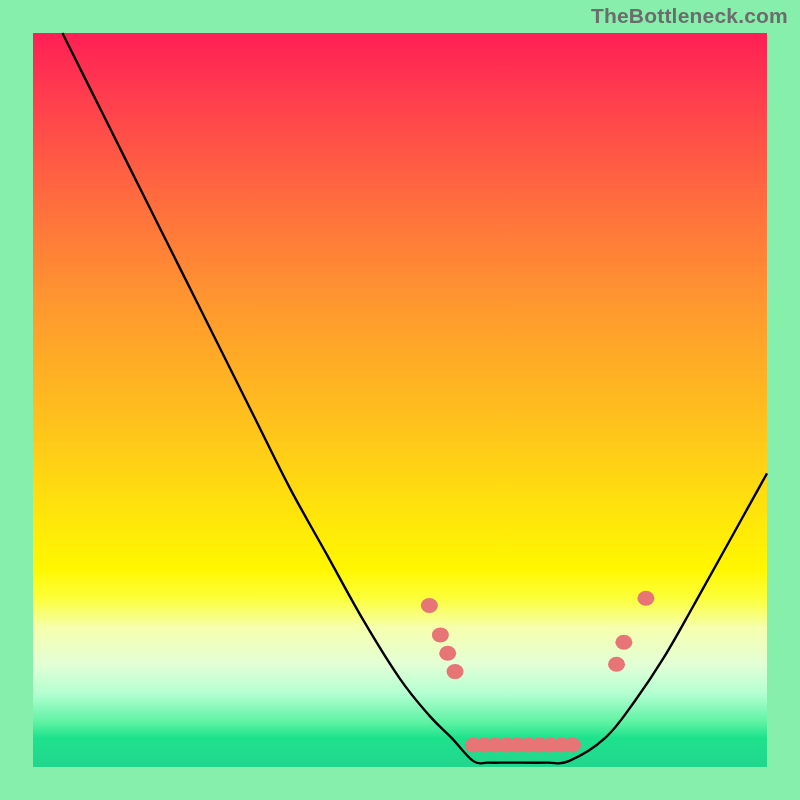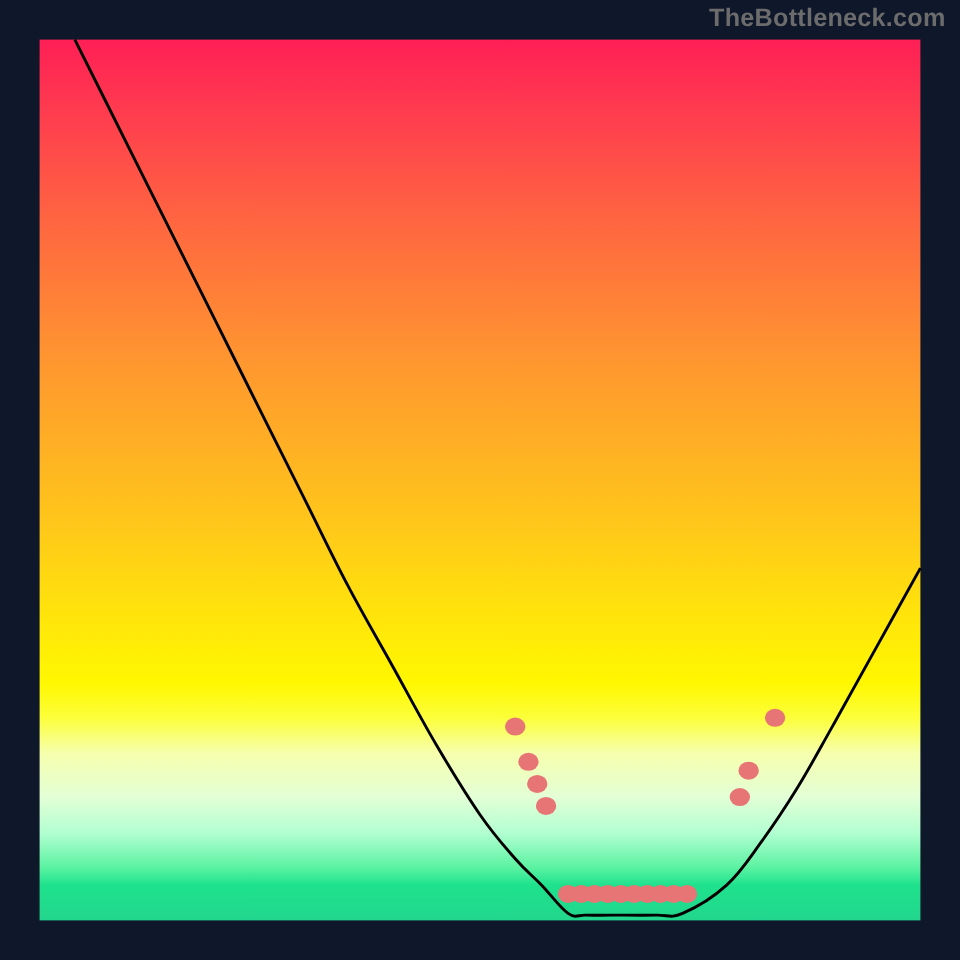--- a/index.html
+++ b/index.html
@@ -1,19 +1,19 @@
 <!DOCTYPE html>
 <html><head>
 <meta charset="utf-8">
 <style>
   * { margin: 0; padding: 0; box-sizing: border-box; }
   html, body { width: 800px; height: 800px; overflow: hidden; background: #000; }
   .outer {
     width: 800px; height: 800px;
-    background: #0f172a;
+    background: #86efac;
     position: relative;
   }
   .attribution {
     position: absolute;
     top: 4px; right: 12px;
     font-family: Arial, Helvetica, sans-serif;
     font-size: 21px;
     font-weight: 600;
     color: #6c6c6c;
     letter-spacing: 0.2px;

